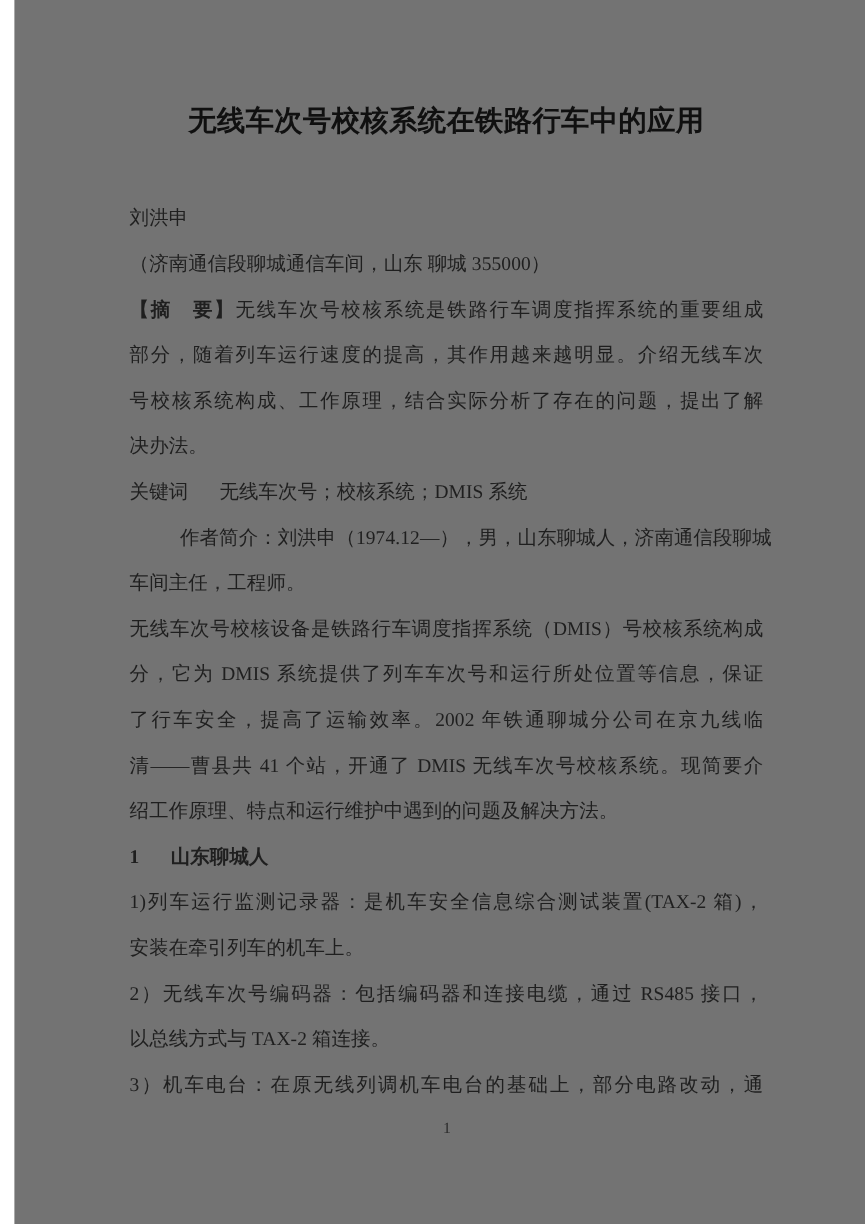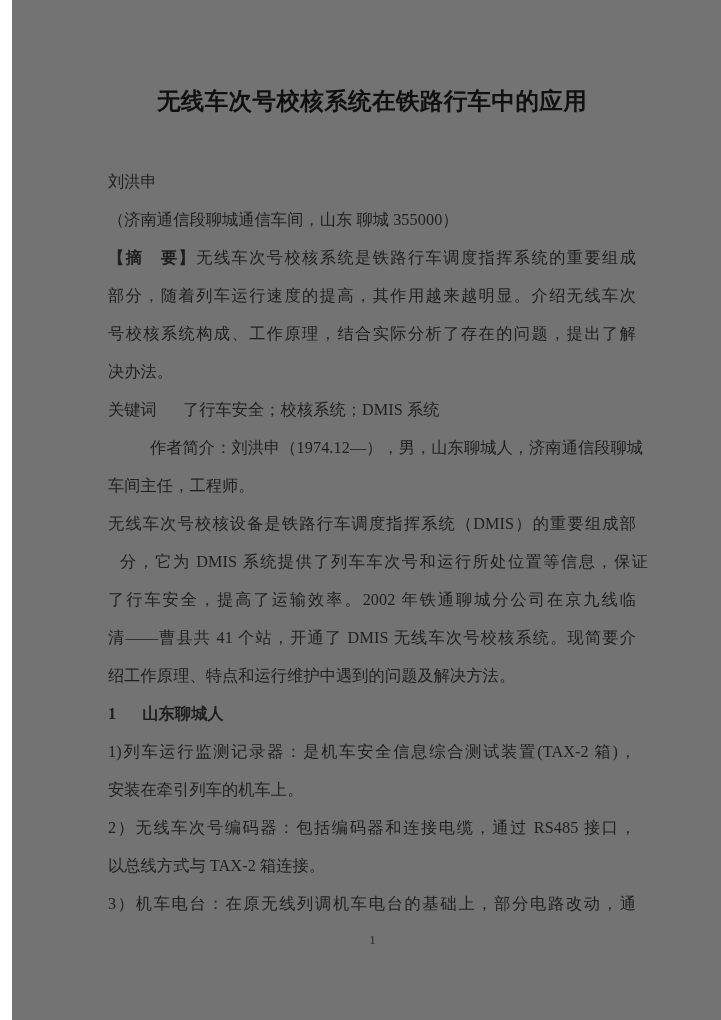--- a/index.html
+++ b/index.html
@@ -96,29 +96,29 @@
     <div class="line" style="top:210px;">（济南通信段聊城通信车间，山东 聊城 355000）</div>
 
     <div class="line justified" style="top:248px;"><span class="bold">【摘　要】</span><span>无线车次号校核系统是铁路行车调度指挥系统的重要组成</span></div>
 
     <div class="line justified" style="top:286px;">部分，随着列车运行速度的提高，其作用越来越明显。介绍无线车次</div>
 
     <div class="line justified" style="top:324px;">号校核系统构成、工作原理，结合实际分析了存在的问题，提出了解</div>
 
     <div class="line" style="top:362px;">决办法。</div>
 
-    <div class="line" style="top:400px;"><span>关键词</span><span class="gap-wide"></span><span>了行车安全；校核系统；DMIS 系统</span></div>
+    <div class="line" style="top:400px;"><span>关键词</span><span class="gap-wide"></span><span>无线车次号；校核系统；DMIS 系统</span></div>
 
     <div class="line" style="top:438px;margin-left:42px;">作者简介：刘洪申（1974.12—），男，山东聊城人，济南通信段聊城</div>
 
     <div class="line" style="top:476px;">车间主任，工程师。</div>
 
-    <div class="line justified" style="top:514px;">无线车次号校核设备是铁路行车调度指挥系统（DMIS）的重要组成部</div>
+    <div class="line justified" style="top:514px;">无线车次号校核设备是铁路行车调度指挥系统（DMIS）号校核系统构成</div>
 
-    <div class="line justified" style="top:552px;margin-left:12px;">分，它为 DMIS 系统提供了列车车次号和运行所处位置等信息，保证</div>
+    <div class="line justified" style="top:552px;">分，它为 DMIS 系统提供了列车车次号和运行所处位置等信息，保证</div>
 
     <div class="line justified" style="top:590px;">了行车安全，提高了运输效率。2002 年铁通聊城分公司在京九线临</div>
 
     <div class="line justified" style="top:628px;">清——曹县共 41 个站，开通了 DMIS 无线车次号校核系统。现简要介</div>
 
     <div class="line" style="top:666px;">绍工作原理、特点和运行维护中遇到的问题及解决方法。</div>
 
     <div class="line bold" style="top:704px;"><span class="latin">1</span><span class="gap-wide"></span><span>山东聊城人</span></div>
 
     <div class="line justified" style="top:742px;">1)列车运行监测记录器：是机车安全信息综合测试装置(TAX-2 箱)，</div>

